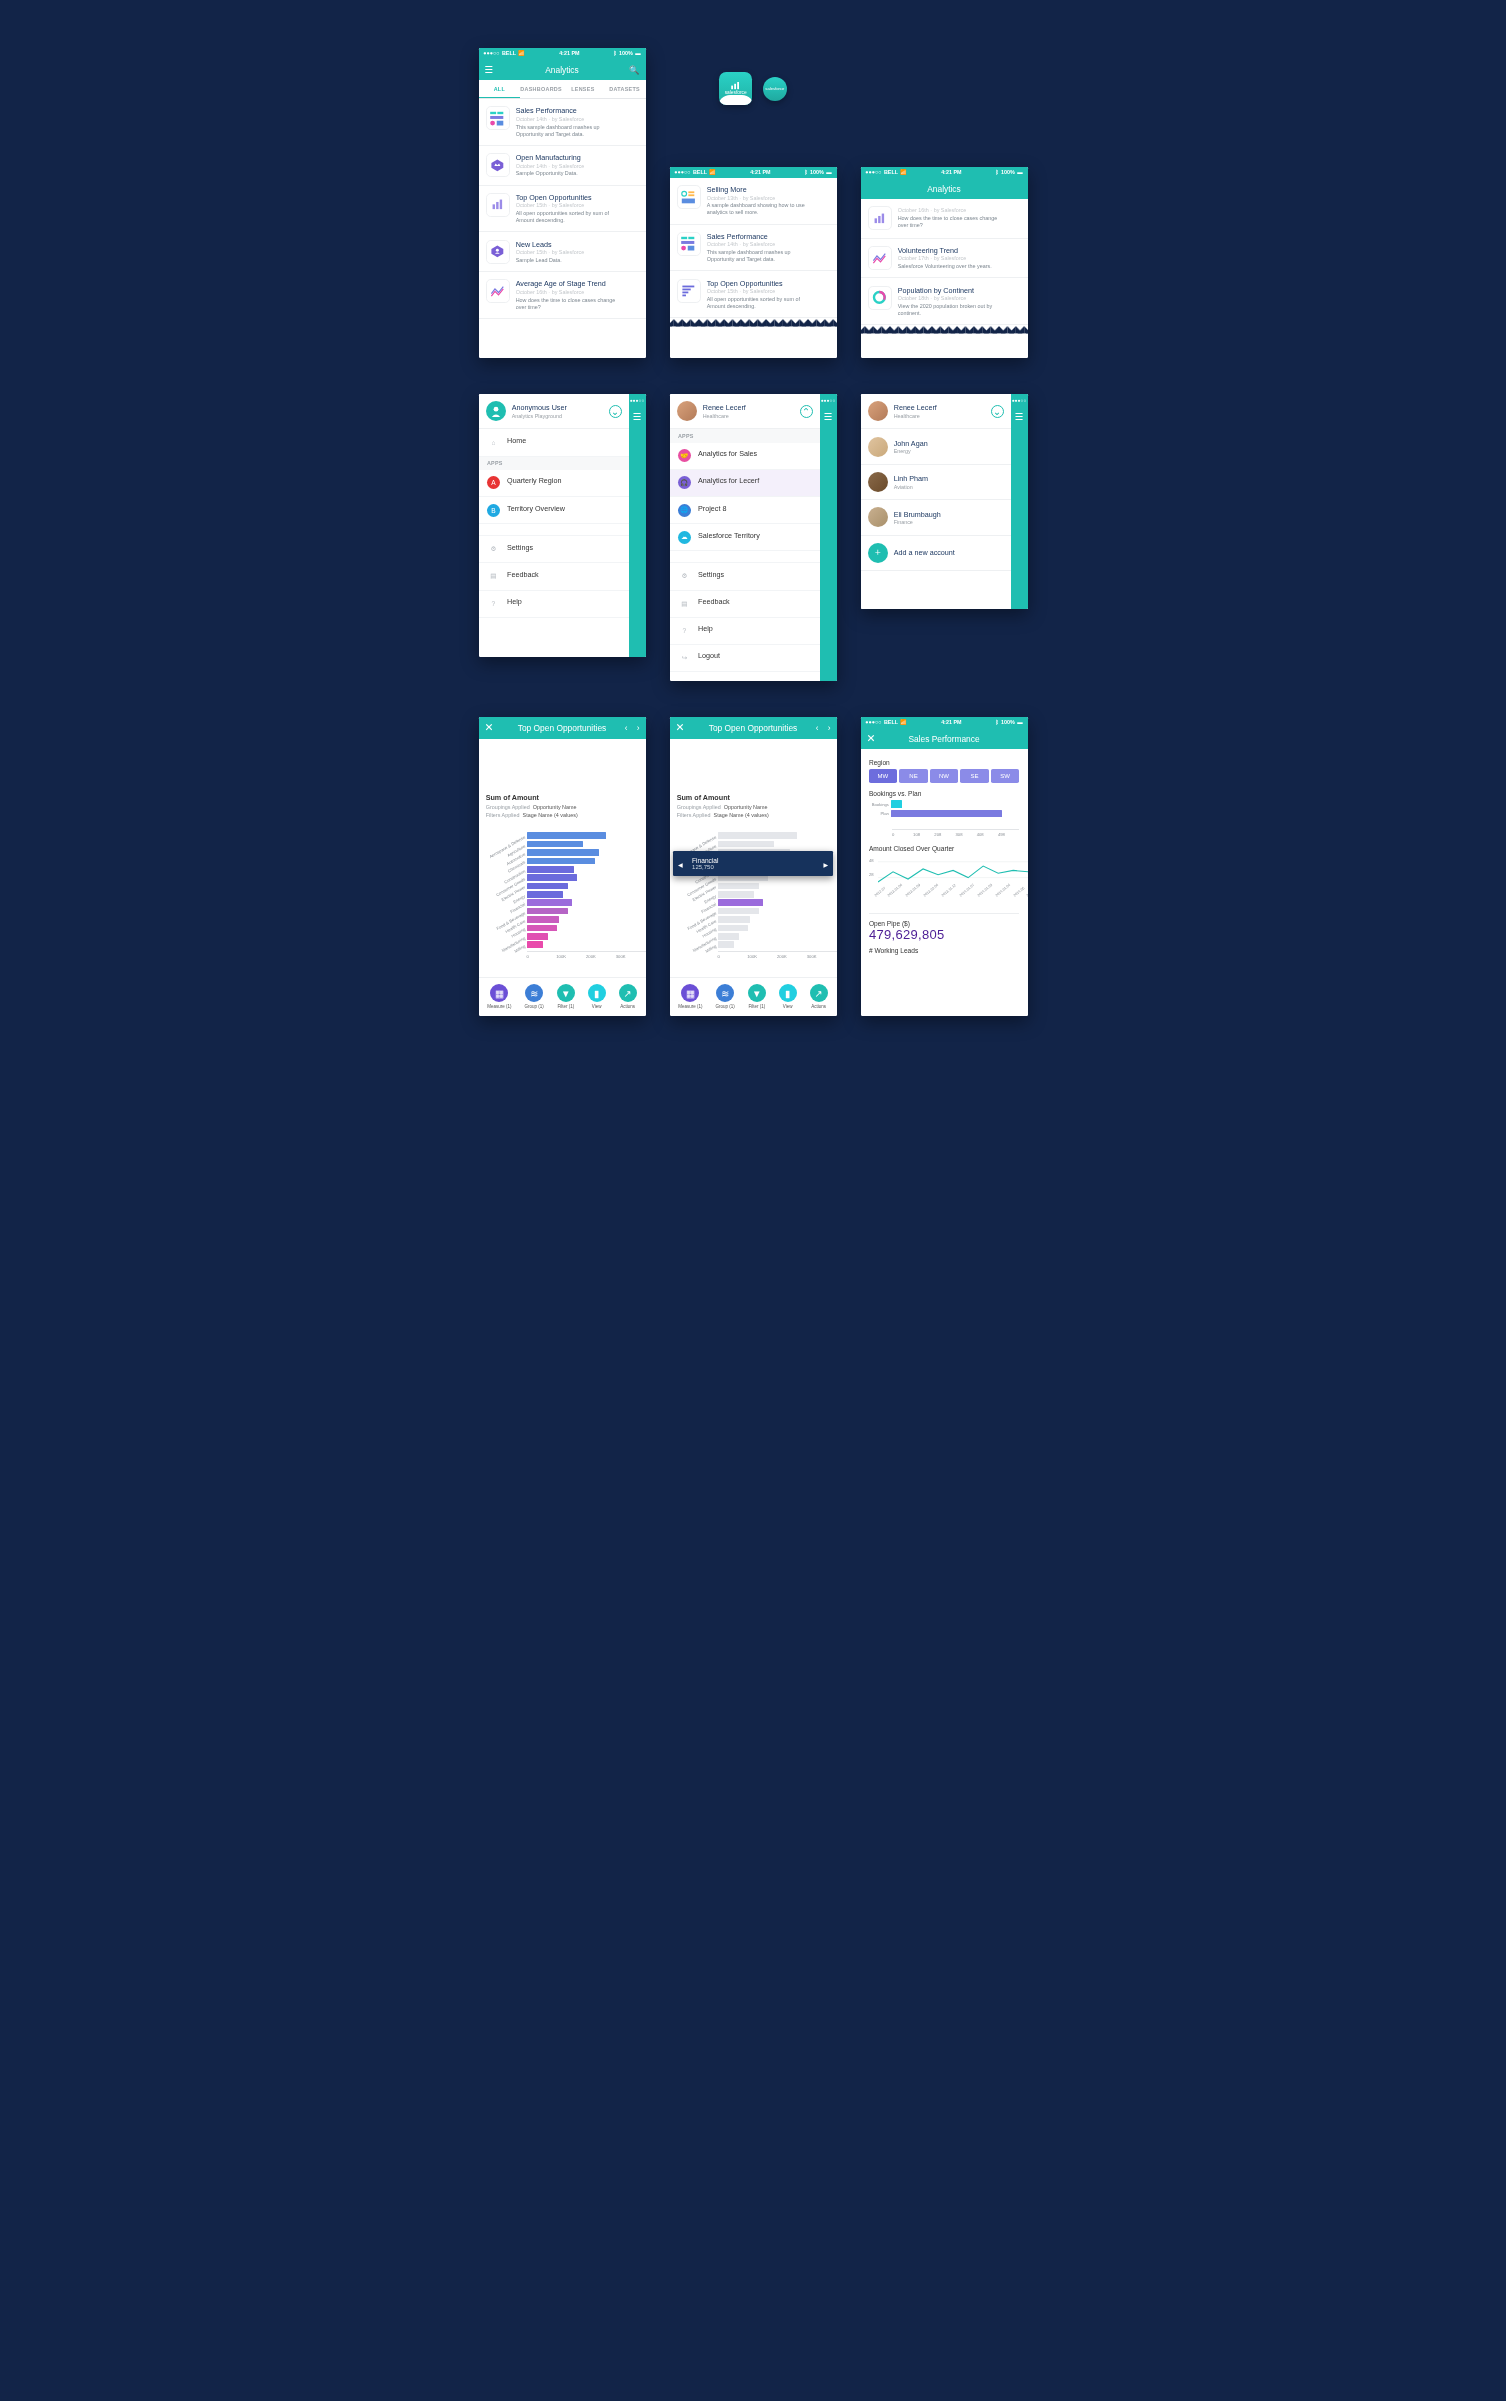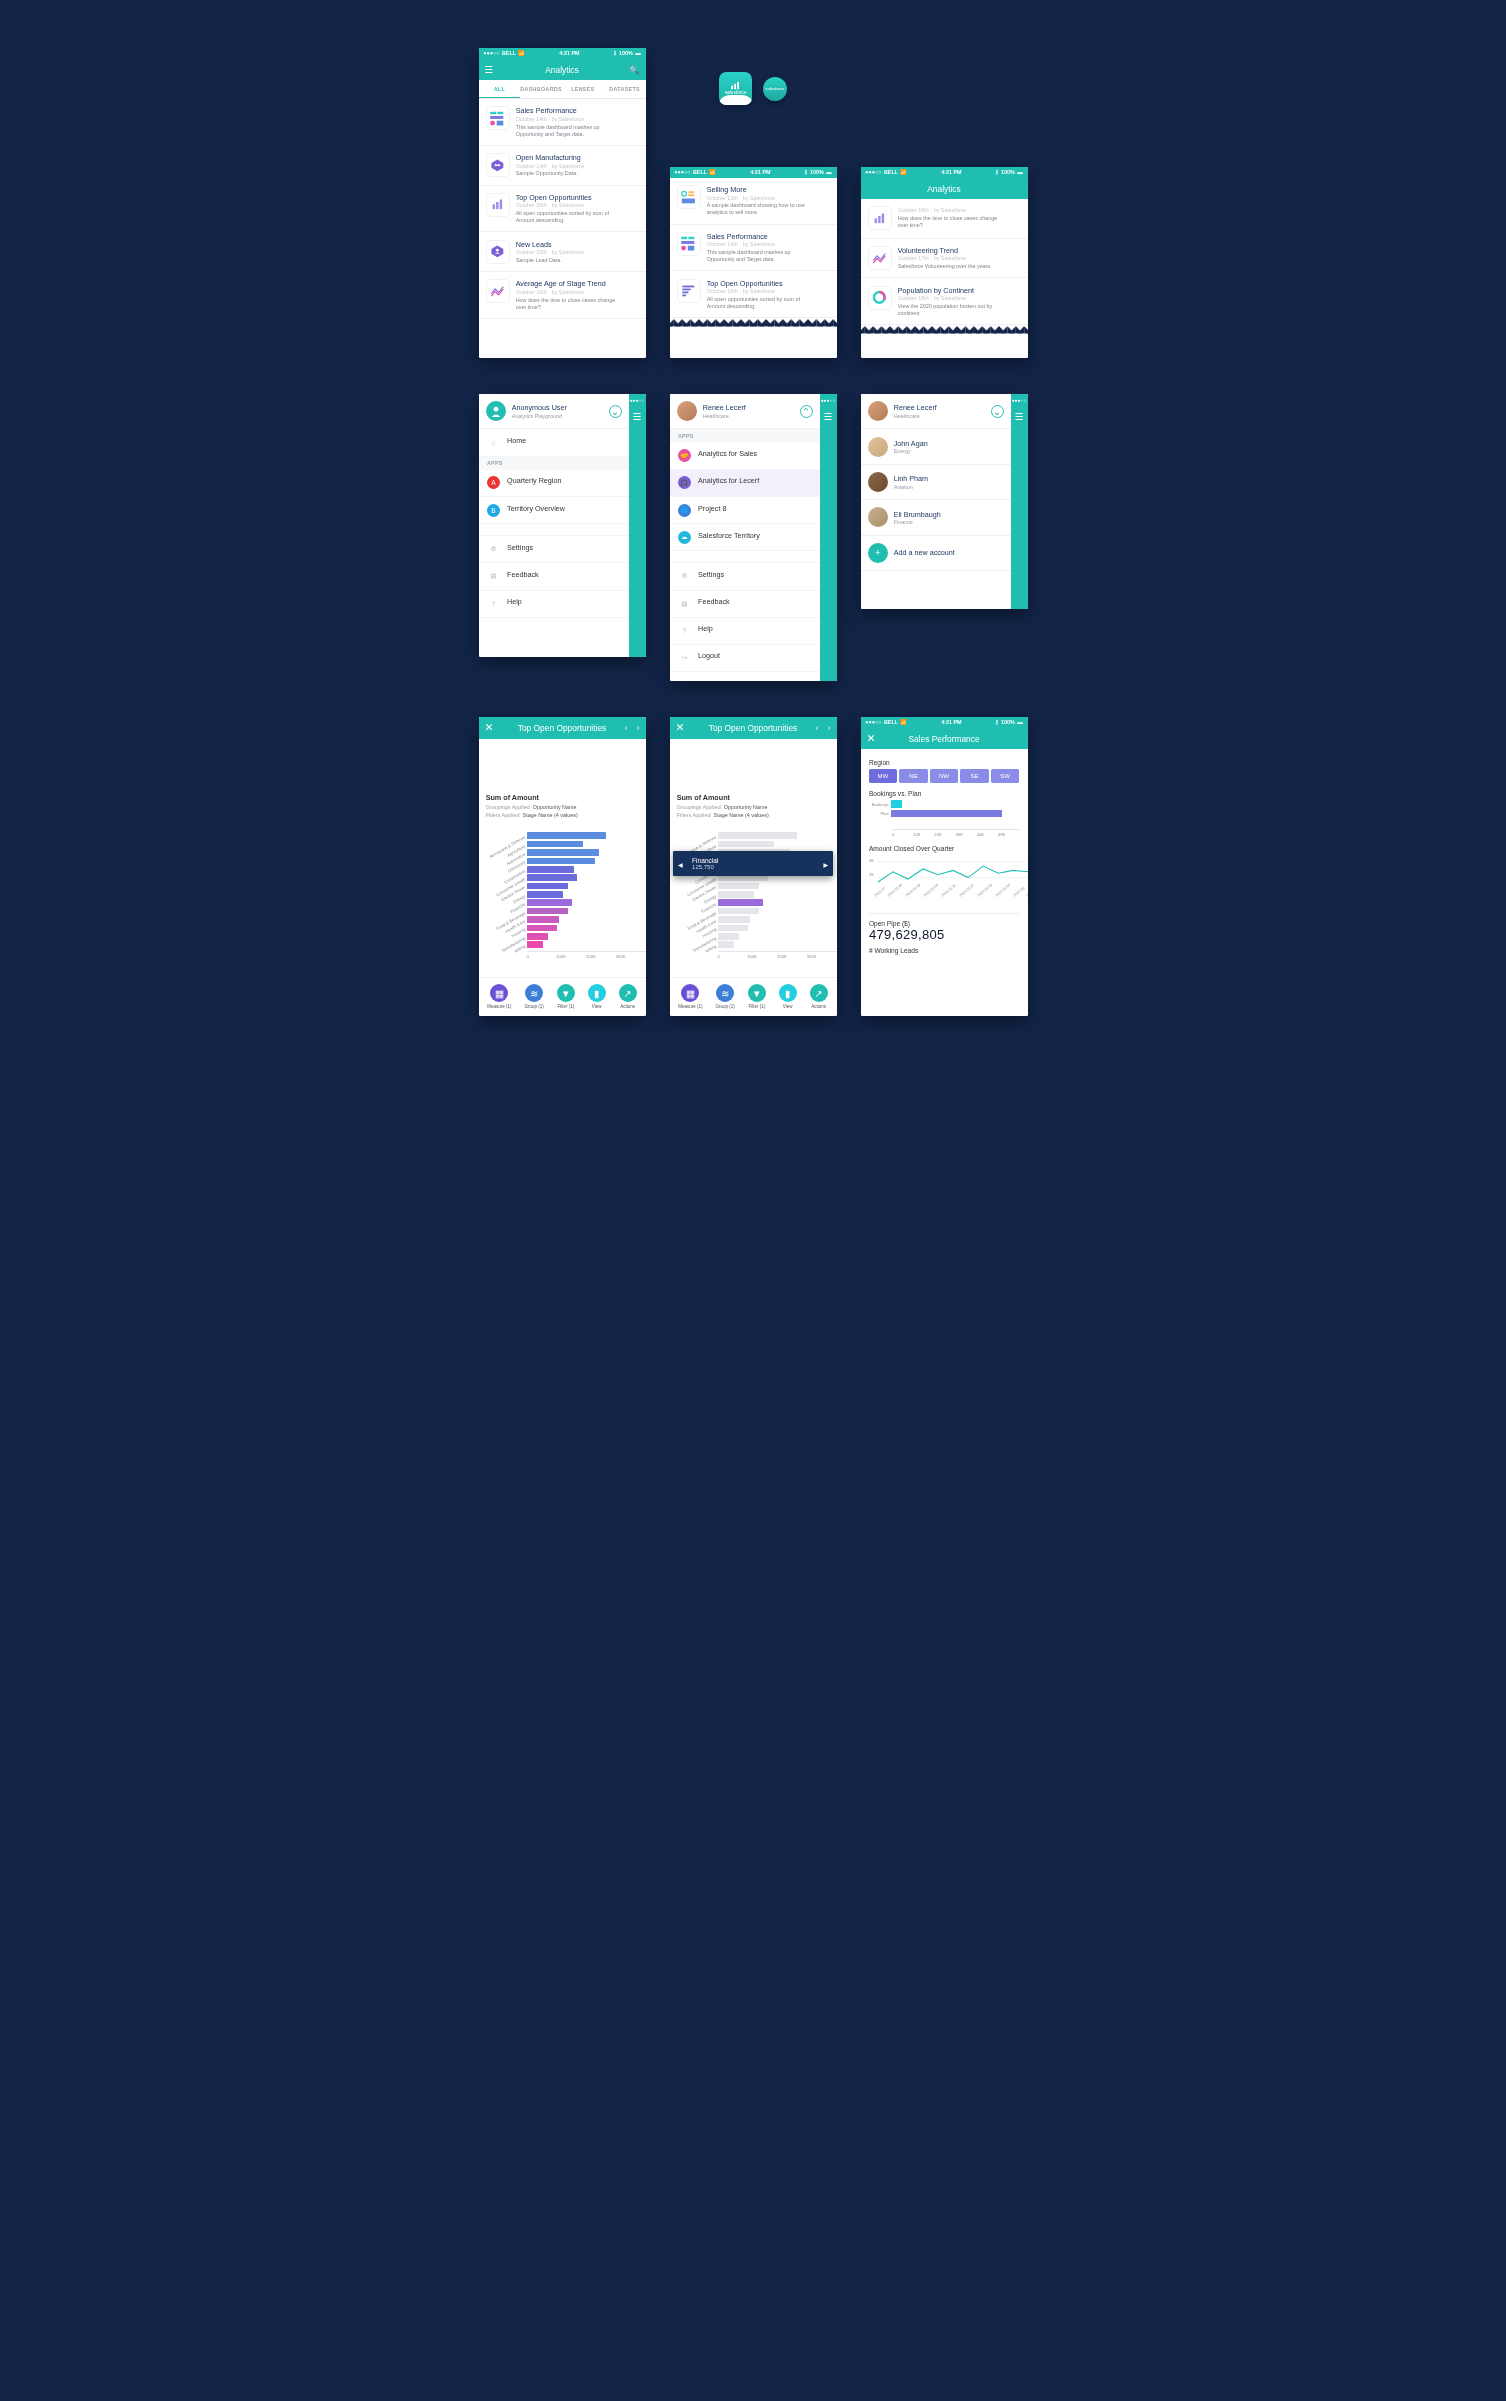--- a/index.html
+++ b/index.html
@@ -91,21 +91,21 @@
   .mini-h-chart .barrow .l { width:20px; font-size:4.2px; color:#8a8f95; text-align:right; }
   .mini-h-chart .barrow .b { height:7.2px; border-radius:0.6px; }
   .mini-axis { display:flex; font-size:4.2px; color:#8a8f95; margin-left:23px; border-top:0.6px solid #e2e4e7; padding-top:1.2px; }
   .mini-axis > span { flex:1; }
 
   .line-chart { height:36px; position:relative; margin:3.6px 0 1.2px; }
   .line-chart svg { width:100%; height:100%; }
   .line-x { display:flex; font-size:3.6px; color:#8a8f95; }
   .line-x > span { flex:1; transform:rotate(-40deg); transform-origin:left; white-space:nowrap; }
 
-  .bignum { font-size:13px; font-weight:400; color:#0f172a; letter-spacing:0.3px; }
+  .bignum { font-size:13px; font-weight:400; color:#4c1d95; letter-spacing:0.3px; }
   .section-t { font-size:6.6px; font-weight:500; color:#333; margin-top:3.6px; }
 
 </style>
 </head>
 <body>
 
 <div class="grid">
 
   <div class="phone" style="height:310px;">
     <div class="statusbar">

